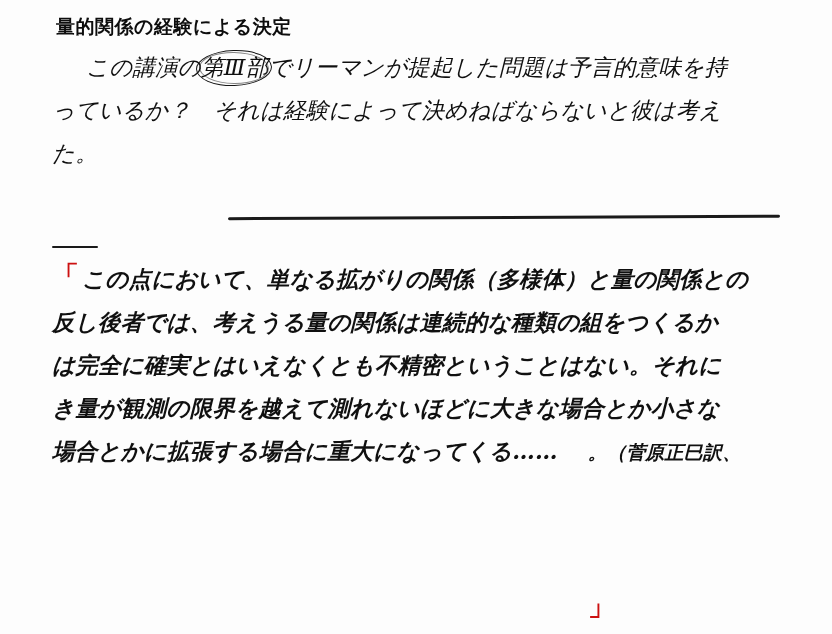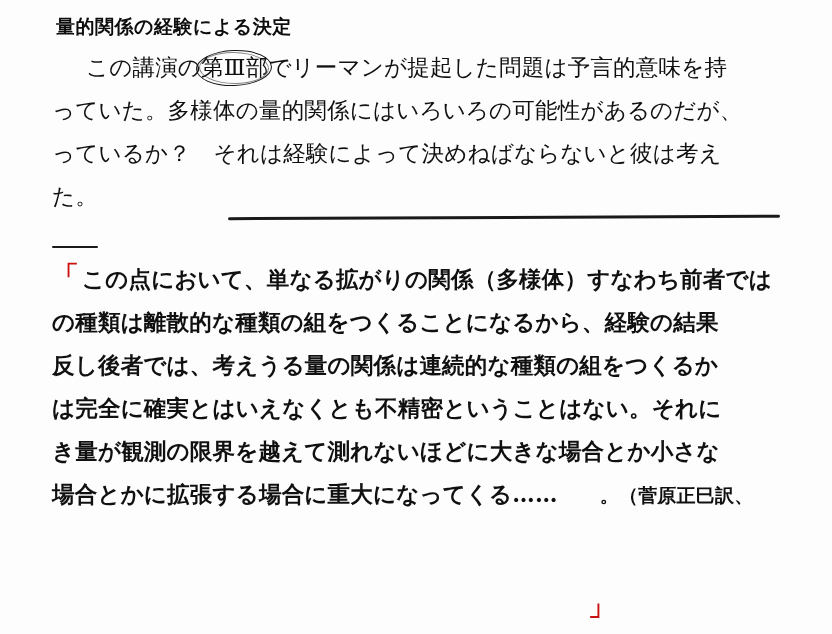--- a/index.html
+++ b/index.html
@@ -39,20 +39,21 @@
     line-height: 43px;
     letter-spacing: 0.2px;
     color: #101010;
   }
   .para-1 { top: 46px; }
   .para-2 { top: 258px; font-weight: bold; }
   .line {
     white-space: nowrap;
     height: 43px;
     position: relative;
+    font-style: italic;
   }
   .indent { display: inline-block; width: 34px; }
   .gap { display: inline-block; width: 30px; }
 
   
   .ellipse {
     position: absolute;
     left: 196px;
     top: 50px;
     width: 74px;
@@ -110,46 +111,43 @@
     position: absolute;
     left: 588px;
     top: 592px;
     font-size: 27px;
     line-height: 1;
     color: #cc1111;
     font-weight: bold;
   }
   .small {
     font-size: 19px;
-    margin-left: 12px;
   }
 </style>
 </head>
 <body>
 
 <div class="page">
 
   <div class="heading">量的関係の経験による決定</div>
 
   <div class="para para-1">
     <div class="line"><span class="indent"></span><span>この講演の第Ⅲ部でリーマンが提起した問題は予言的意味を持</span></div>
-    <div class="line"><span>っていた。多様体の量的関係にはいろいろの可能性があるのだが、</span></div>
     <div class="line"><span>っているか？　それは経験によって決めねばならないと彼は考え</span></div>
     <div class="line"><span>た。</span></div>
   </div>
 
   <div class="ellipse"></div>
   <div class="underline-1"></div>
   <div class="underline-2"></div>
 
   <div class="quote-open">「</div>
 
   <div class="para para-2">
-    <div class="line"><span class="gap"></span><span>この点において、単なる拡がりの関係（多様体）すなわち前者では</span></div>
-    <div class="line"><span>の種類は離散的な種類の組をつくることになるから、経験の結果</span></div>
+    <div class="line"><span class="gap"></span><span>この点において、単なる拡がりの関係（多様体）と量の関係との</span></div>
     <div class="line"><span>反し後者では、考えうる量の関係は連続的な種類の組をつくるか</span></div>
     <div class="line"><span>は完全に確実とはいえなくとも不精密ということはない。それに</span></div>
     <div class="line"><span>き量が観測の限界を越えて測れないほどに大きな場合とか小さな</span></div>
     <div class="line"><span>場合とかに拡張する場合に重大になってくる……</span><span class="gap"></span><span class="small">。（菅原正巳訳、</span></div>
   </div>
 
   <div class="quote-close">」</div>
 
 </div>
 

